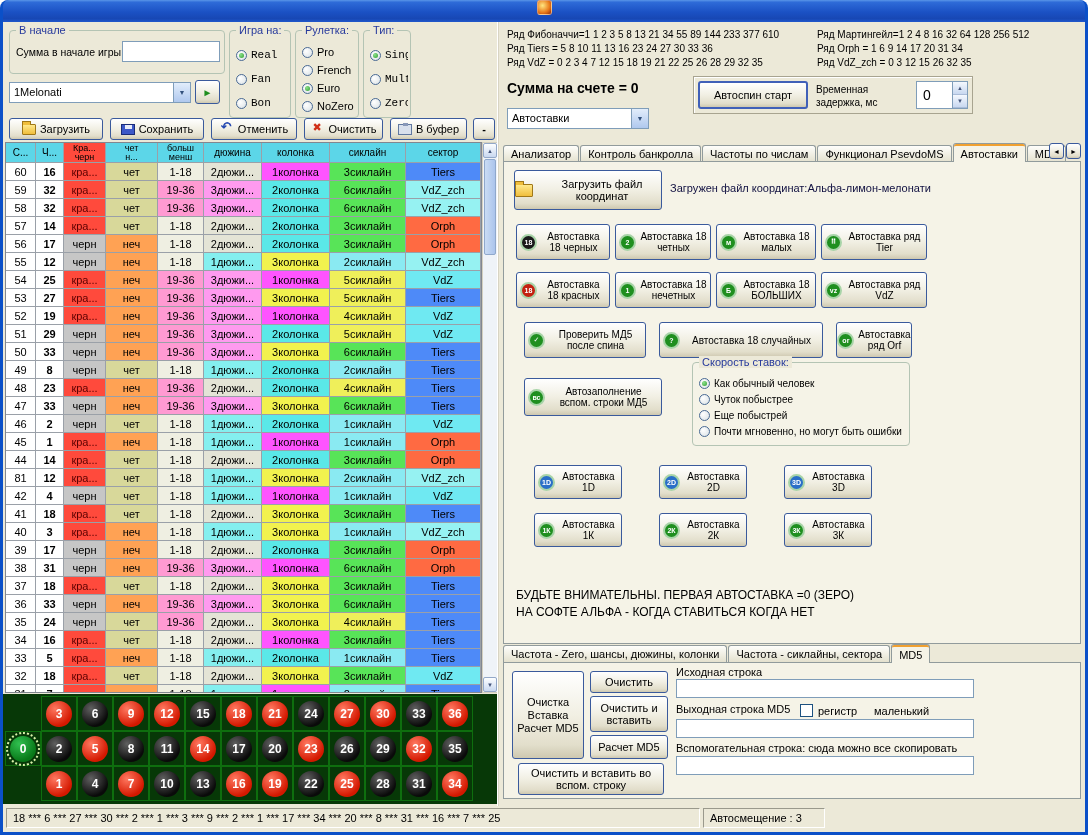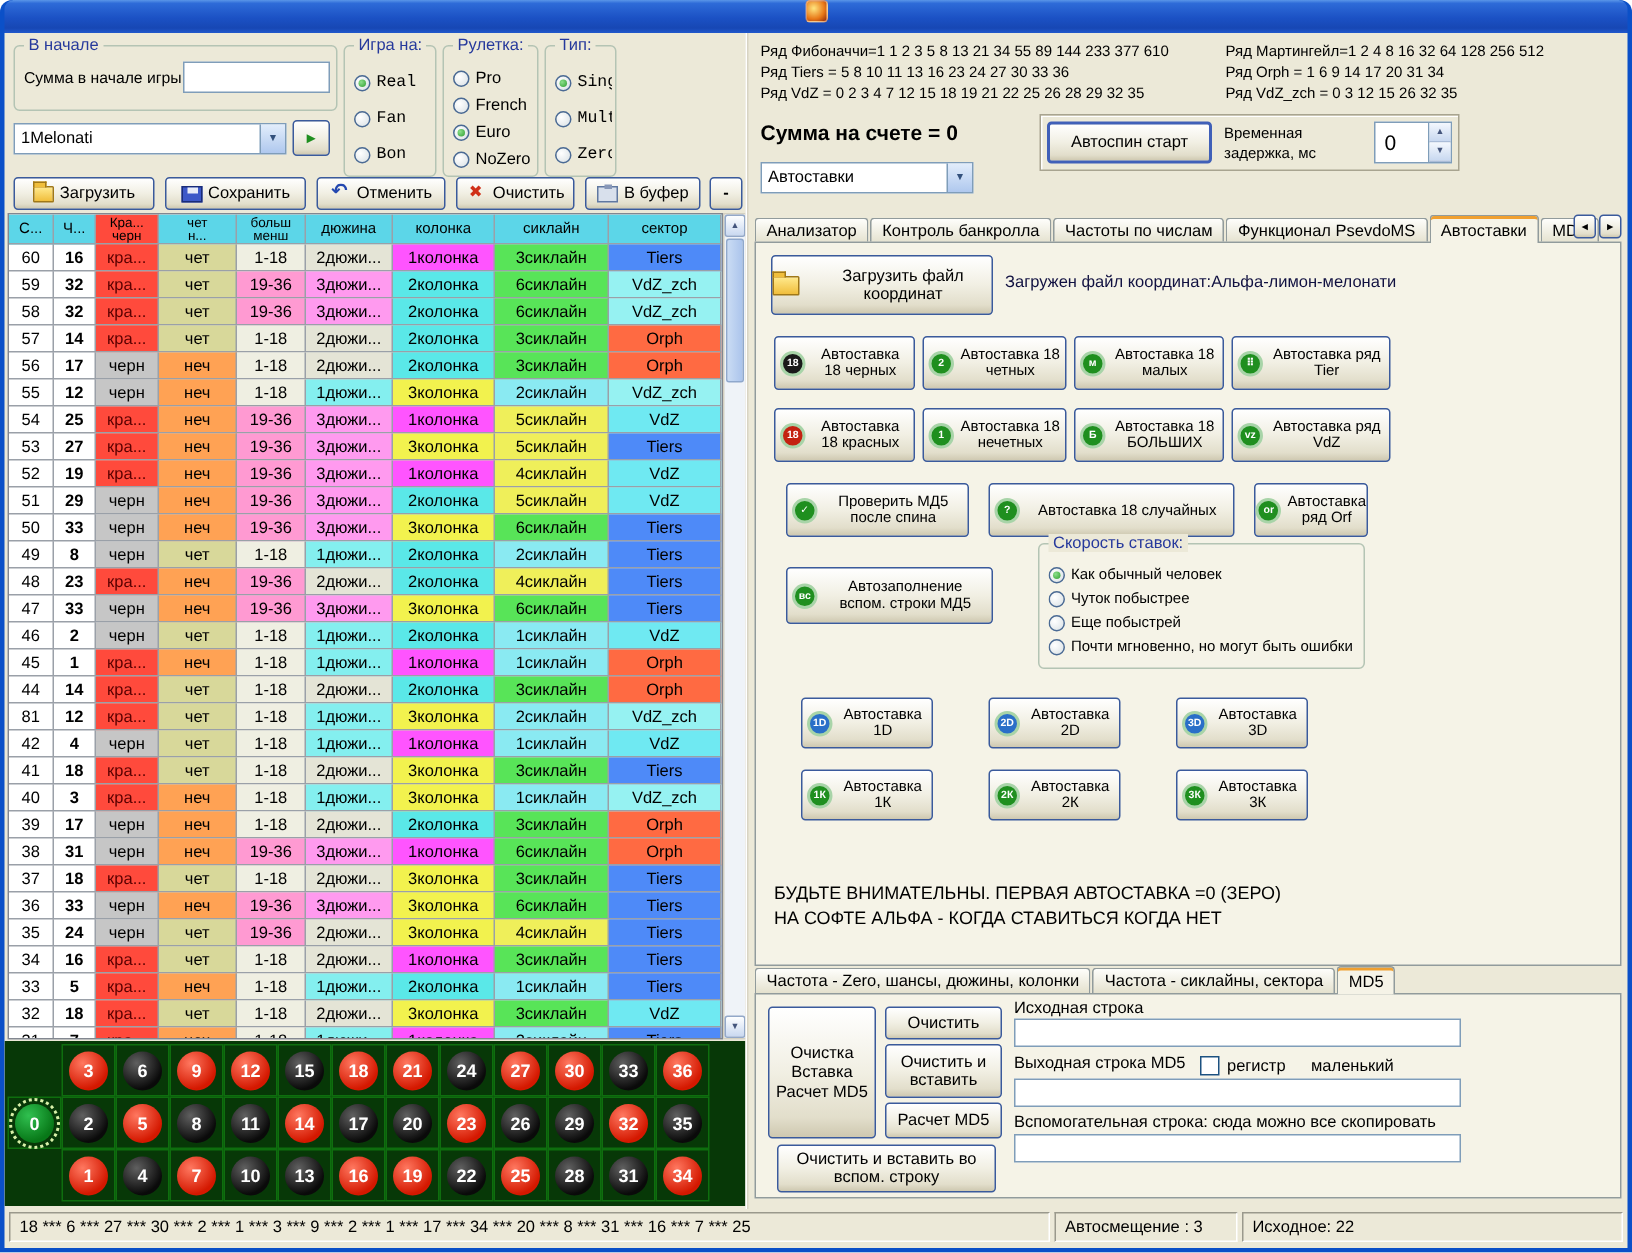--- a/index.html
+++ b/index.html
@@ -937,16 +937,15 @@
         <input class="field" id="outInput" value="" style="">
         <div class="mlbl" id="auxLbl">Вспомогательная строка: сюда можно все скопировать</div>
         <input class="field" id="auxInput" value="" style="">
         <button class="xp-btn" id="auxBtn">Очистить и вставить во вспом. строку</button>
       </div>
     </div>
 
     <div class="statusbar">
       <div class="sseg" id="seg1">18 *** 6 *** 27 *** 30 *** 2 *** 1 *** 3 *** 9 *** 2 *** 1 *** 17 *** 34 *** 20 *** 8 *** 31 *** 16 *** 7 *** 25</div>
       <div class="sseg" id="seg2">Автосмещение : 3</div>
-      <div class="sseg" id="seg3">Исходное: 22</div>
     </div>
   </div>
 </div>
 
 </body></html>

